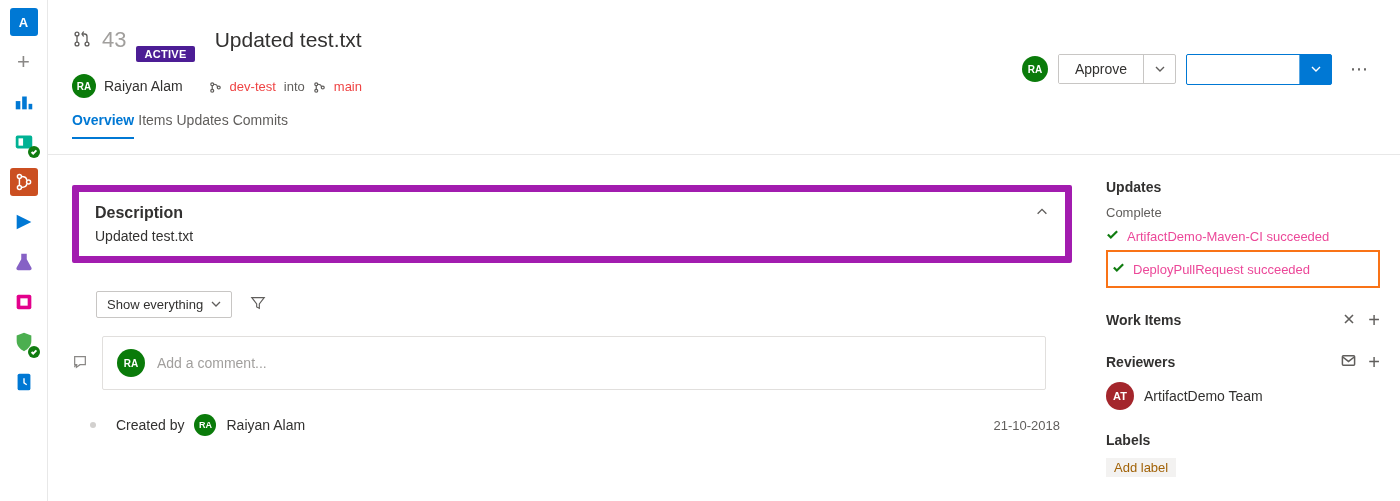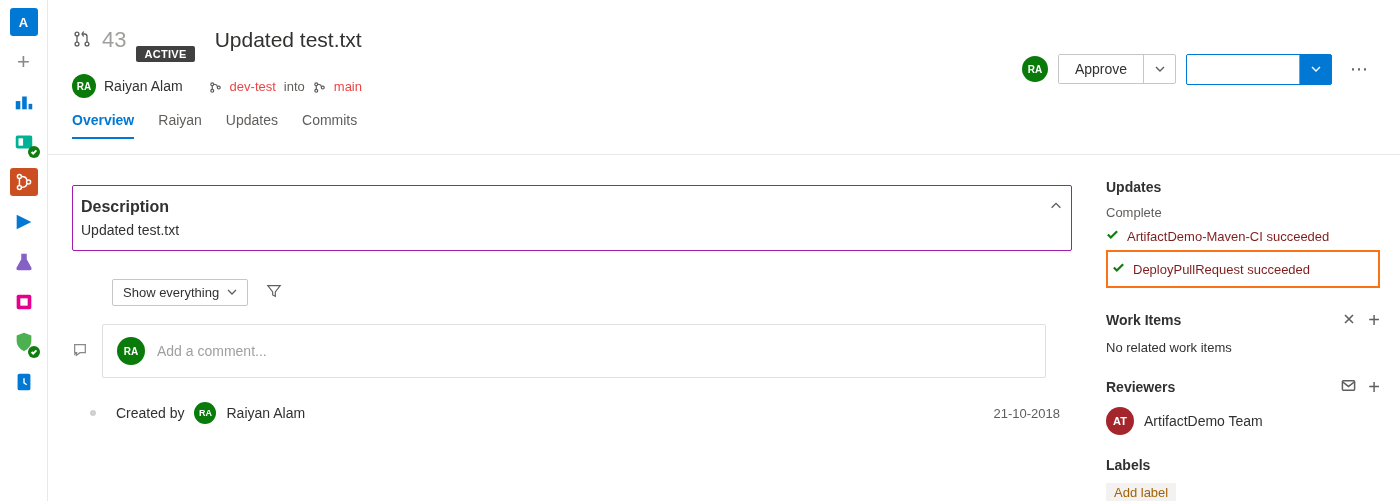--- a/index.html
+++ b/index.html
@@ -10,63 +10,63 @@
     .rail-ico { position: relative; width: 28px; height: 28px; display:flex; align-items:center; justify-content:center;}
     .rail-ico svg { width: 22px; height: 22px; }
     .badge-check { position:absolute; bottom:-2px; right:-2px; width:12px; height:12px; background:#107c10; border-radius:50%; display:flex; align-items:center; justify-content:center;}
     .badge-check svg { width:8px; height:8px; stroke:#fff; fill:none; stroke-width:2.5;}
     .selected { background: #cb4f21 !important; }
     .main { flex: 1; display: flex; flex-direction: column; }
     .hdr { padding: 18px 24px 16px 24px; border-bottom: 1px solid #e8e8e8; position: relative;}
     .title-row { display:flex; align-items:center; gap:10px; margin-bottom:12px;}
     .pr-icon svg { width:20px; height:20px; stroke:#605e5c; fill:none; stroke-width:1.6;}
     .pr-num { font-size: 22px; color: #a19f9d; font-weight: 300;}
-    .pill-active { background:#404040; color:#fff; font-size:11px; font-weight:600; padding:2px 8px; border-radius:2px; letter-spacing:.3px;margin-top:28px;}
+    .pill-active { background:#4c1d95; color:#fff; font-size:11px; font-weight:600; padding:2px 8px; border-radius:2px; letter-spacing:.3px;margin-top:28px;}
     .pr-title { font-size: 21px; font-weight: 400; margin-left: 10px;}
     .sub-row { display:flex; align-items:center; gap:8px; margin-bottom: 8px;}
     .avatar-sm { width:24px; height:24px; border-radius:50%; background:#0a7b0a; color:#fff; font-size:10px; font-weight:600; display:flex; align-items:center; justify-content:center;}
     .author { font-size: 14px; color:#323130; margin-right: 18px;}
     .branch-ico svg { width:13px; height:13px; stroke:#605e5c; fill:none; stroke-width:1.5; vertical-align: middle;}
     .branch-link { color:#ef4444; font-size: 13px;}
     .into { color:#605e5c; font-size: 13px;}
-    .tabs { display:flex; gap:24px;text-align:center; }
+    .tabs { display:flex; gap:4px;text-align:center; }
     .tab { padding: 6px 0 10px 0; font-size: 14px; color:#605e5c; cursor:pointer;}
     .tab.active { color:#0078d4; font-weight:600; position:relative;}
     .tab.active::after { content:""; position:absolute; left:0; right:0; bottom:-1px; height:2px; background:#0078d4;}
     .hdr-actions { position:absolute; right:24px; top: 52px; display:flex; align-items:center; gap:10px;}
     .btn-split { display:flex; border:1px solid #c8c6c4; border-radius:2px; overflow:hidden;}
     .btn-seg { padding: 6px 16px; background:#fff; font-size:14px; display:flex; align-items:center; gap:6px;}
     .btn-drop { width:32px; border-left:1px solid #c8c6c4; display:flex; align-items:center; justify-content:center;}
     .btn-primary { background:#0078d4; color:#fff; border:1px solid #0078d4;}
     .btn-primary .btn-drop { border-left:1px solid rgba(255,255,255,.35);}
     .chev-down svg { width:10px; height:10px; }
     .more-btn { width:34px; height:34px; display:flex; align-items:center; justify-content:center; color:#605e5c; font-size:18px; border:1px solid transparent;}
     .body { display:flex; flex:1; overflow:hidden;}
     .content { flex:1; padding: 30px 0 0 20px; background: #fff; overflow-y:auto; margin-left:4px;}
-    .card { border: 1px solid #a21caf; border-radius: 2px; padding: 12px 8px; max-width: 1000px; margin-bottom: 28px;}
+    .card { border: 7px solid #a21caf; border-radius: 2px; padding: 12px 16px; max-width: 1000px; margin-bottom: 28px;}
     .card-hdr { display:flex; justify-content:space-between; align-items:center; margin-bottom:6px;}
     .card-title { font-size: 16px; font-weight:600;}
     .card-text { font-size: 14px; color:#323130;}
     .chev-up svg { width:14px; height:14px; stroke:#605e5c; fill:none; stroke-width:1.6;}
-    .filter-row { display:flex; align-items:center; gap:18px; margin-left: 40px; margin-bottom: 18px;}
+    .filter-row { display:flex; align-items:center; gap:18px; margin-left: 24px; margin-bottom: 18px;}
     .dropdown { border:1px solid #c8c6c4; padding: 5px 10px; font-size: 13px; display:flex; align-items:center; gap:8px; border-radius: 2px;}
     .filter-ico svg { width:16px; height:16px; stroke:#605e5c; fill:none; stroke-width:1.3;}
     .comment-row { display:flex; align-items:center; gap: 14px; margin-bottom: 24px;}
     .reply-ico svg { width:16px; height:16px; stroke:#8a8886; fill:none; stroke-width:1.4;}
     .comment-box { flex:1; border:1px solid #e1dfdd; padding: 12px 14px; max-width: 944px; display:flex; align-items:center; gap:12px; border-radius:2px;}
     .comment-placeholder { color:#a19f9d; font-size:14px;}
     .created-row { display:flex; align-items:center; gap:10px; margin-left: 18px; position: relative;}
     .dot { width:6px; height:6px; border-radius:50%; background:#d2d0ce;}
     .created-date { position:absolute; right: 30px; color:#605e5c; font-size: 13px;}
     .side { width: 310px; padding: 24px 20px 0 16px; }
     .side-section { margin-bottom: 22px;}
     .side-title { font-weight:600; font-size:14px; margin-bottom:10px; display:flex; align-items:center; justify-content:space-between;}
     .side-sub { font-size:13px; color:#605e5c; margin-bottom:6px;}
     .policy-item { display:flex; align-items:center; gap:8px; font-size:13px; margin: 4px 0; padding:2px 0;}
-    .policy-item a { color:#7f1d1d; text-decoration:none;}
+    .policy-item a { color:#ec4899; text-decoration:none;}
     .check-ico svg { width:13px; height:13px; stroke:#107c10; fill:none; stroke-width:2.4;}
     .highlight-box { border: 2px solid #f97316; padding: 3px 4px; margin-top:2px;}
     .side-actions { display:flex; gap:12px; align-items:center; color:#605e5c;}
     .side-actions svg { width:15px; height:15px; stroke:#605e5c; fill:none; stroke-width:1.6;}
     .wi-text { font-size:13px; color:#323130; margin-top:4px;}
     .reviewer-row { display:flex; align-items:center; gap:10px; margin-top:10px;}
     .avatar-rev { width:28px; height:28px; border-radius:50%; background:#a4262c; color:#fff; font-size:11px; font-weight:600; display:flex; align-items:center; justify-content:center;}
     .add-label { color:#a16207; font-size:13px; background:#f3f2f1; padding:2px 8px; display:inline-block;}
     .merge-ico svg { width:14px; height:14px; stroke:#fff; fill:none; stroke-width:1.8;}
     .x-ico svg { width:14px; height:14px; stroke:#605e5c; fill:none; stroke-width:1.6;}
@@ -167,21 +167,21 @@
       <span class="branch-ico"><svg viewBox="0 0 16 16">
             <circle cx="4" cy="4" r="1.8"></circle>
             <circle cx="4" cy="12" r="1.8"></circle>
             <circle cx="12" cy="8" r="1.8"></circle>
             <path d="M4 5.8v4.4M5.8 4c3 0 4.4 1.5 4.4 3"></path>
           </svg></span>
       <span class="branch-link">main</span>
     </div>
     <div class="tabs">
       <div class="tab active">Overview</div>
-      <div class="tab">Raiyan</div>
+      <div class="tab">Items</div>
       <div class="tab">Updates</div>
       <div class="tab">Commits</div>
     </div>
 
     <div class="hdr-actions">
       <span class="avatar-sm" style="width:26px;height:26px;">RA</span>
       <div class="btn-split">
         <div class="btn-seg">Approve</div>
         <div class="btn-drop chev-down">
             <svg viewBox="0 0 10 10">
@@ -280,21 +280,20 @@
       <div class="side-section">
         <div class="side-title">
           <span>Work Items</span>
           <span class="side-actions">
             <span class="x-ico"><svg viewBox="0 0 14 14">
                   <path d="M3 3l8 8M11 3l-8 8"></path>
                 </svg></span>
             <span class="plus-ico">+</span>
           </span>
         </div>
-        <div class="wi-text">No related work items</div>
       </div>
 
       <div class="side-section">
         <div class="side-title">
           <span>Reviewers</span>
           <span class="side-actions">
             <span><svg viewBox="0 0 16 16">
                   <rect x="1.5" y="3" width="13" height="10" rx="1"></rect>
                   <path d="M1.5 4l6.5 5 6.5-5"></path>
                 </svg></span>

